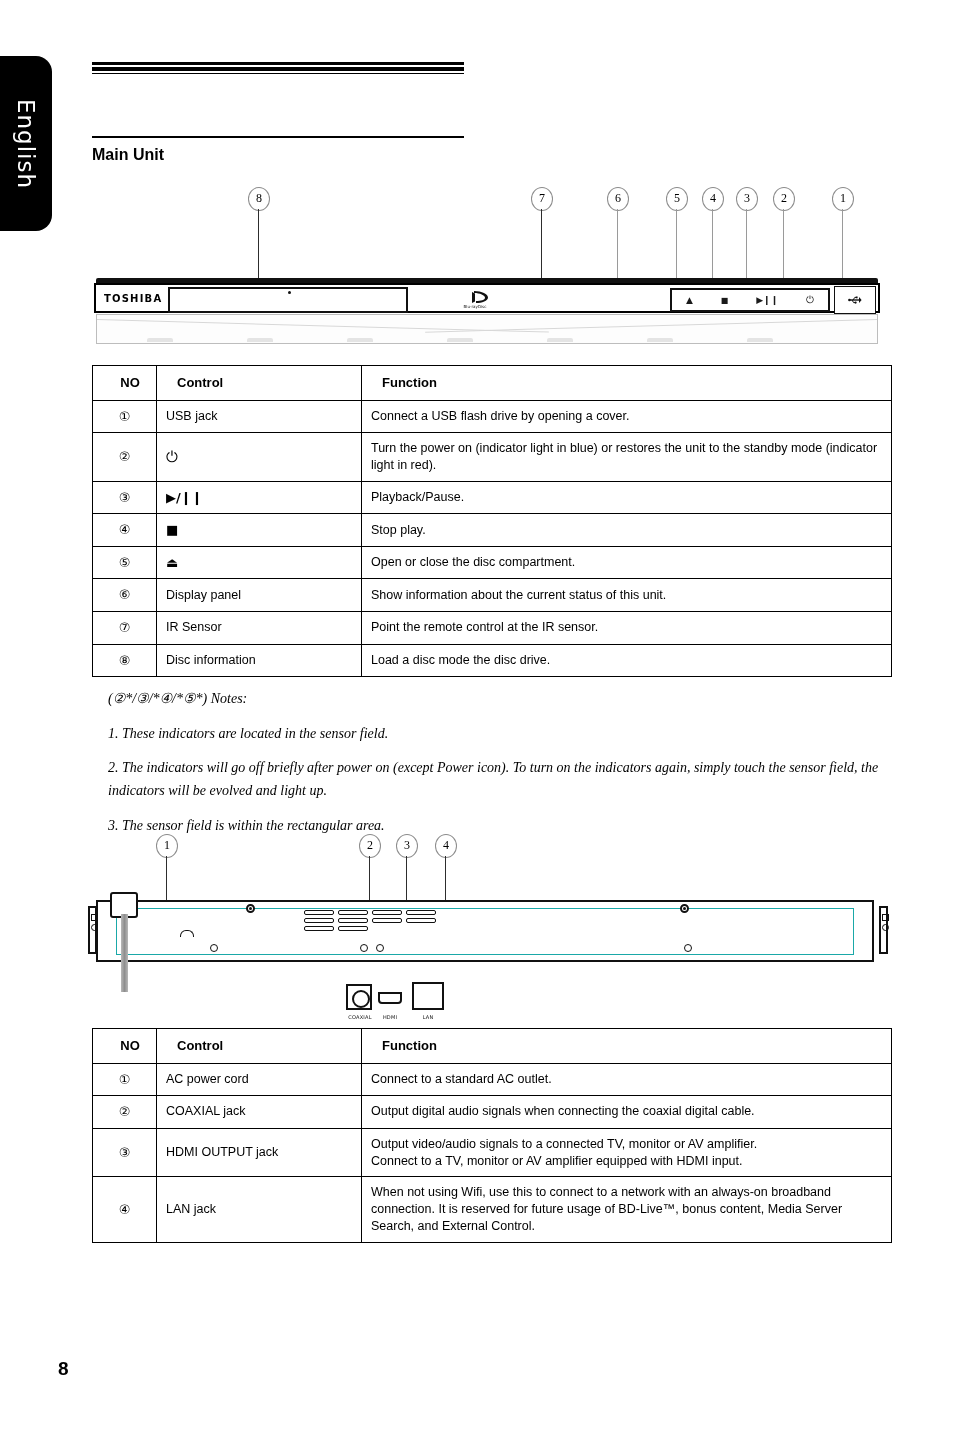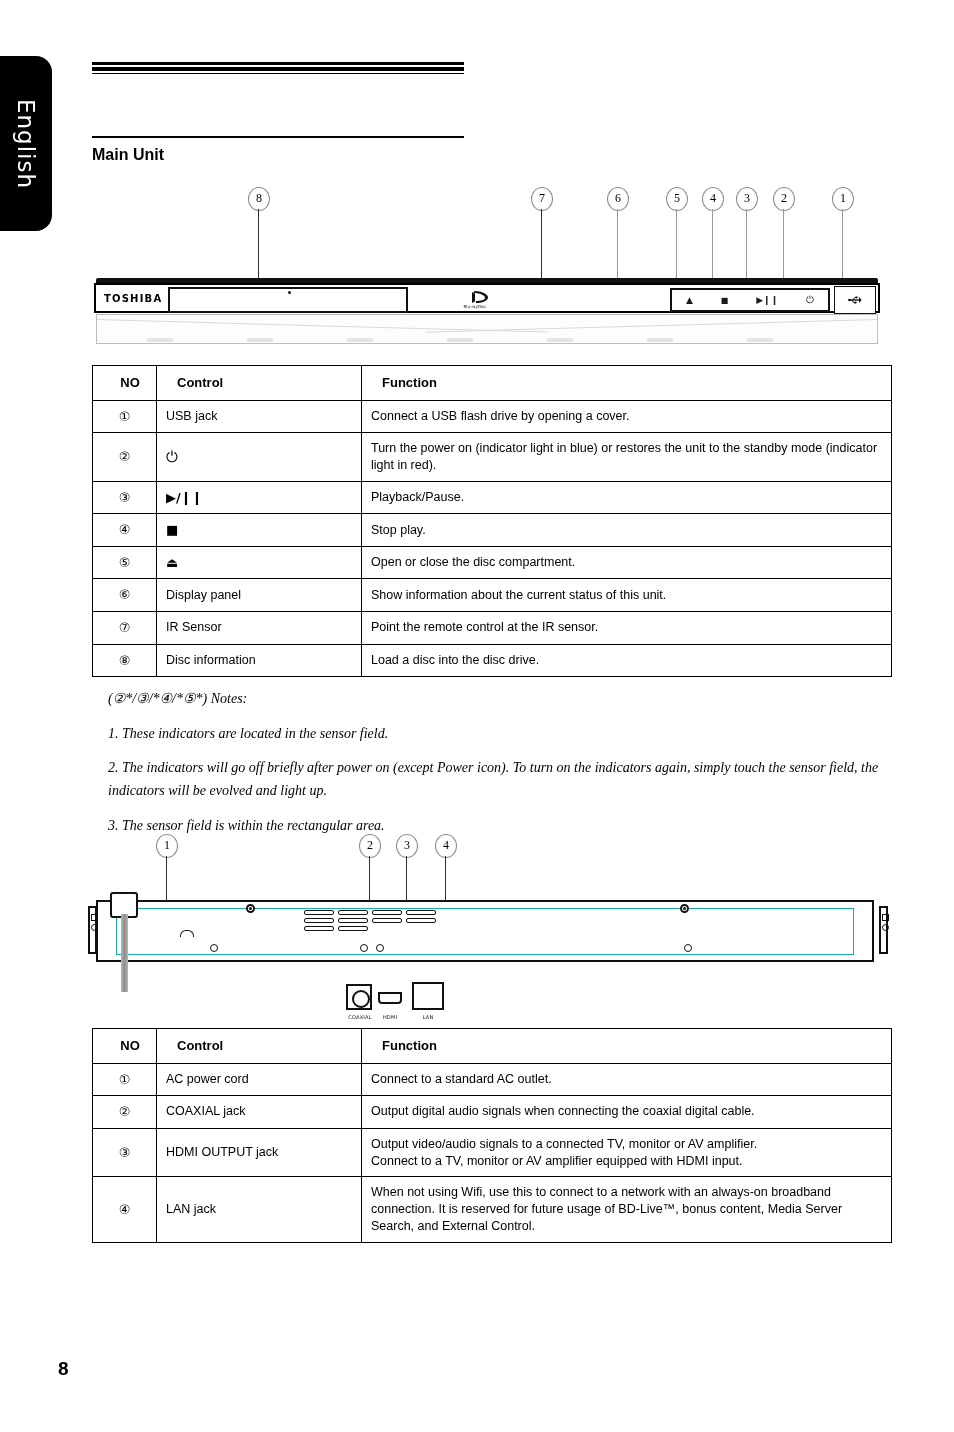--- a/index.html
+++ b/index.html
@@ -422,21 +422,21 @@
       <td>Show information about the current status of this unit.</td>
     </tr>
     <tr>
       <td class="no circnum">⑦</td>
       <td class="ctrl">IR Sensor</td>
       <td>Point the remote control at the IR sensor.</td>
     </tr>
     <tr>
       <td class="no circnum">⑧</td>
       <td class="ctrl">Disc information</td>
-      <td>Load a disc into the disc drive.</td>
+      <td>Load a disc mode the disc drive.</td>
     </tr>
   </tbody>
 </table>
 
 <div class="notes">
   <p class="n-head">(②*/③/*④/*⑤*) Notes:</p>
   <p>1. These indicators are located in the sensor field.</p>
   <p>2. The indicators will go off briefly after power on (except Power icon). To turn on the indicators again, simply touch the sensor field, the indicators will be evolved and light up.</p>
   <p>3. The sensor field is within the rectangular area.</p>
 </div>

